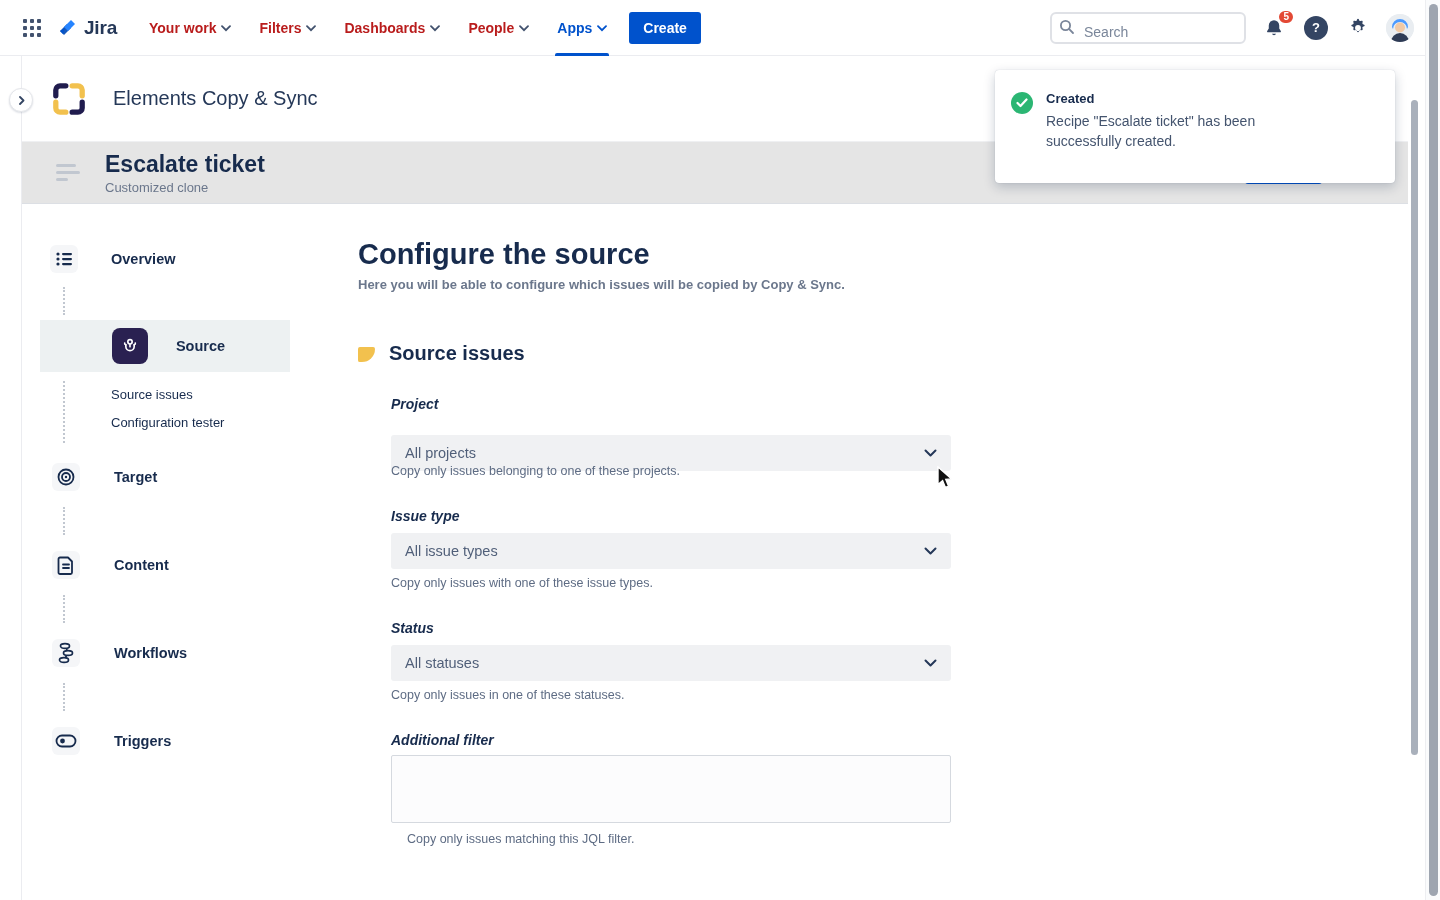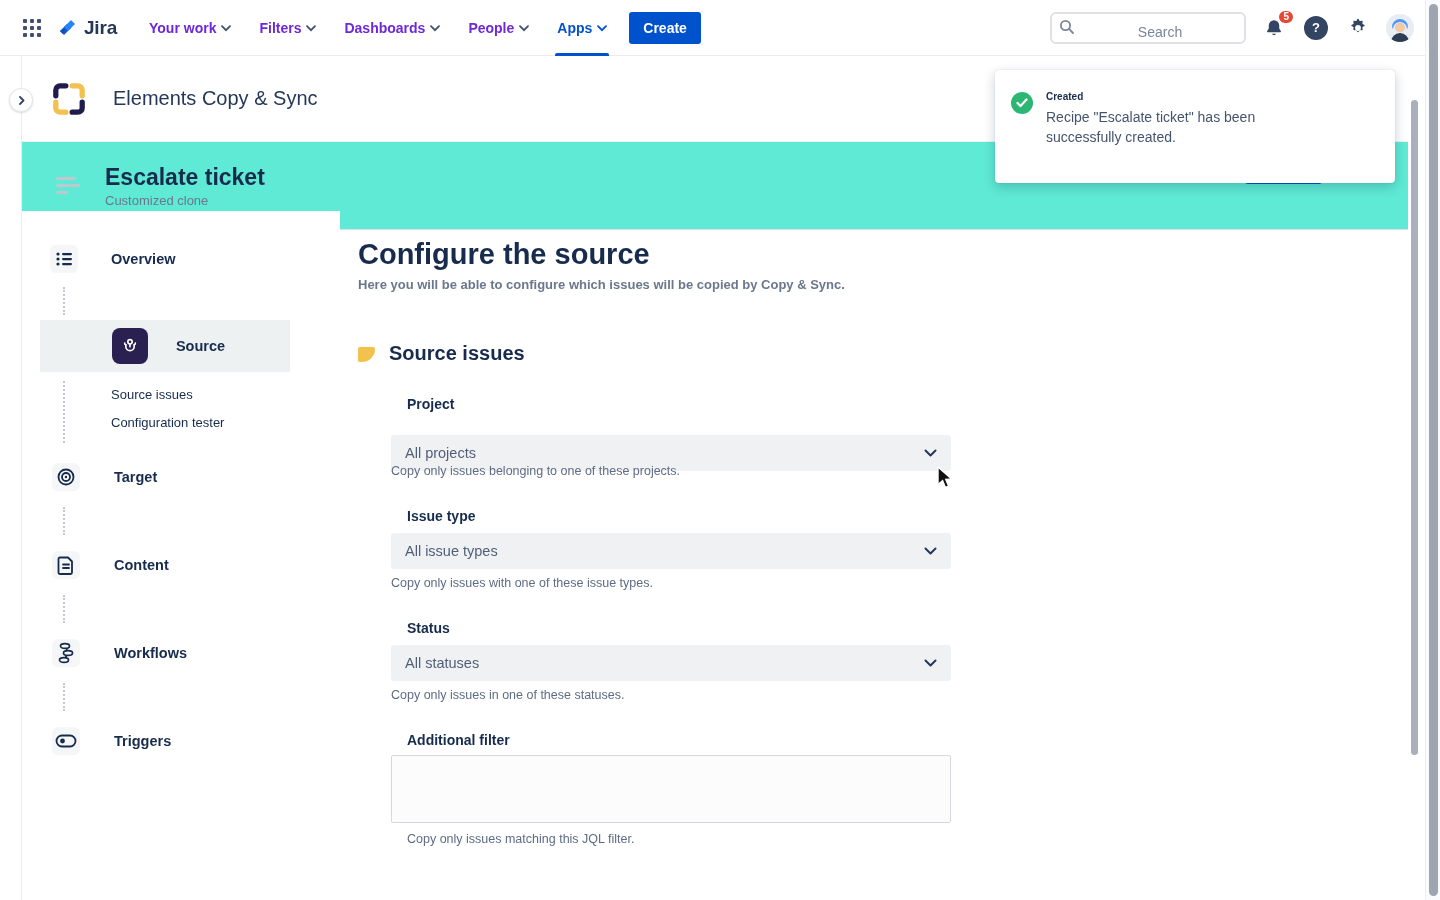--- a/index.html
+++ b/index.html
@@ -8,31 +8,31 @@
   .screen { position:relative; width:1440px; height:900px; overflow:hidden; background:#fff; }
 
   
   .topnav { position:absolute; left:0; top:0; width:1440px; height:56px; background:#fff;
             border-bottom:1px solid #EBECF0; display:flex; align-items:center; z-index:20; }
   .appswitcher { width:32px; height:32px; margin-left:16px; display:flex; align-items:center; justify-content:center; border-radius:4px; cursor:pointer; }
   .jira-logo { display:flex; align-items:center; gap:6px; margin-left:8px; margin-right:18px; cursor:pointer; }
   .jira-logo .logo-text { font-size:19px; font-weight:600; color:#253858; letter-spacing:-0.2px; }
   .nav-items { display:flex; align-items:center; height:56px; }
   .nav-item { position:relative; height:56px; display:flex; align-items:center; gap:5px; padding:0 14px;
-              font-size:14px; font-weight:600; color:#6d28d9; cursor:pointer; white-space:nowrap; }
+              font-size:14px; font-weight:600; color:#b91c1c; cursor:pointer; white-space:nowrap; }
   .nav-item svg { margin-top:2px; }
   .nav-item.active { color:#0052CC; }
   .nav-item.active::after { content:""; position:absolute; left:12px; right:12px; bottom:0; height:3px;
                             background:#0052CC; border-radius:2px 2px 0 0; }
   .create-btn { height:32px; padding:0 14px; margin-left:8px; background:#0052CC; color:#fff; border:none;
                 border-radius:3px; font-size:14px; font-weight:600; font-family:inherit; cursor:pointer; }
   .nav-right { margin-left:auto; display:flex; align-items:center; gap:14px; padding-right:26px; }
   .search-box { position:relative; width:196px; height:32px; }
   .search-box input { width:100%; height:100%; border:2px solid #DFE1E6; border-radius:6px; padding:8px 8px 0 32px;
-                      font-size:14px; font-family:inherit; color:#172B4D; outline:none; background:#fff;text-align:center; }
+                      font-size:14px; font-family:inherit; color:#172B4D; outline:none; background:#fff; }
   .search-box input::placeholder { color:#7A869A; }
   .search-box .search-glyph { position:absolute; left:9px; top:7px; }
   .icon-btn { position:relative; width:28px; height:28px; display:flex; align-items:center; justify-content:center; cursor:pointer; }
   .badge { position:absolute; top:-5px; right:-7px; min-width:17px; height:16px; padding:0 4px; background:#E34935;
            color:#fff; font-size:10px; font-weight:700; border-radius:8px; display:flex; align-items:center;
            justify-content:center; border:2px solid #fff; }
   .help-circle { width:24px; height:24px; border-radius:50%; background:#344563; color:#fff; display:flex;
                  align-items:center; justify-content:center; }
   .help-circle::after { content:"?"; font-size:13px; font-weight:700; }
   .avatar { width:28px; height:28px; border-radius:50%; background:#E9EDF1; overflow:hidden; cursor:pointer; }
@@ -43,21 +43,21 @@
                 border:1px solid #E4E6EA; box-shadow:0 1px 2px rgba(9,30,66,0.15); display:flex; align-items:center;
                 justify-content:center; cursor:pointer; z-index:3; }
 
   
   .app-header { position:absolute; left:22px; top:56px; right:0; height:85px; background:#fff; display:flex;
                 align-items:center; }
   .app-logo { width:38px; height:38px; margin-left:28px; }
   .app-title { margin-left:25px; font-size:20px; font-weight:500; color:#253858; }
 
   
-  .recipe-band { position:absolute; left:22px; top:141px; right:32px; height:89px; background:#5eead4;
+  .recipe-band { position:absolute; left:22px; top:141px; right:32px; height:63px; background:#e5e5e5;
                  border-top:1px solid #EFF0F2; border-bottom:1px solid #DCDFE4; display:flex; align-items:center; }
   .drag-handle { margin-left:34px; display:flex; flex-direction:column; gap:4px; cursor:grab; }
   .drag-handle i { display:block; height:3px; border-radius:2px; background:#C1C7D0; }
   .drag-handle i:nth-child(1){ width:20px; }
   .drag-handle i:nth-child(2){ width:24px; }
   .drag-handle i:nth-child(3){ width:12px; }
   .recipe-meta { margin-left:25px; }
   .recipe-name { font-size:23px; font-weight:700; color:#172B4D; line-height:26px; }
   .recipe-sub { font-size:13px; color:#6B778C; margin-top:3px; }
   .band-primary-btn { position:absolute; left:1245px; top:176px; width:77px; height:8px; background:#0052CC;
@@ -80,36 +80,36 @@
   .row-workflows { left:52px; top:428px; gap:34px; }
   .row-triggers { left:52px; top:516px; gap:34px; }
 
   
   .main-col { position:absolute; left:358px; top:236px; width:620px; z-index:1; }
   .page-title { position:absolute; left:0; top:2px; font-size:29px; font-weight:700; color:#172B4D; white-space:nowrap; }
   .page-subtitle { position:absolute; left:0; top:41px; font-size:13px; font-weight:700; color:#6B778C; white-space:nowrap; }
   .section-head { position:absolute; left:0; top:106px; display:flex; align-items:center; gap:14px; }
   .section-glyph { width:17px; height:15px; background:#F2C14E; border-radius:2px 2px 14px 2px; margin-top:2px; }
   .section-title { font-size:20px; font-weight:600; color:#172B4D; }
-  .field-label { position:absolute; left:49px; font-size:14px; font-weight:700; color:#172B4D; }
+  .field-label { position:absolute; left:33px; font-size:14px; font-weight:700; color:#172B4D;font-style:italic; }
   .select { position:absolute; left:33px; width:560px; height:36px; background:#F0F1F3; border-radius:3px;
             display:flex; align-items:center; justify-content:space-between; padding:0 14px; cursor:pointer; }
   .select .value { font-size:14.5px; color:#505F79; }
   .help-text { position:absolute; left:33px; font-size:12.5px; color:#5E6C84; }
   .jql-box { position:absolute; left:33px; top:519px; width:560px; height:68px; background:#FCFCFD;
              border:1px solid #D5D9DF; border-radius:2px; resize:none; font-family:inherit; font-size:14px;
              padding:8px 10px; color:#172B4D; outline:none; }
 
   
   .toast { position:absolute; left:995px; top:70px; width:400px; min-height:113px; background:#fff; border-radius:4px;
            box-shadow:0 4px 12px rgba(9,30,66,0.22), 0 0 1px rgba(9,30,66,0.25); z-index:30; padding:21px 24px 20px 16px;
            display:flex; gap:13px; }
   .toast-check { width:22px; height:22px; border-radius:50%; background:#2BB673; flex:0 0 22px; display:flex;
                  align-items:center; justify-content:center; margin-top:1px; }
-  .toast-title { font-size:10px; font-weight:700; color:#172B4D; margin-bottom:5px; }
+  .toast-title { font-size:13px; font-weight:700; color:#172B4D; margin-bottom:5px; }
   .toast-msg { font-size:14px; color:#44546E; line-height:20px; width:230px; }
 
   
   .inner-scroll-thumb { position:absolute; left:1411px; top:100px; width:7px; height:655px; background:#A9B0BB;
                         border-radius:4px; z-index:6; cursor:pointer; }
   .outer-scroll-track { position:absolute; right:0; top:0; width:15px; height:900px; background:#FAFBFC;
                         border-left:1px solid #EDEEF1; z-index:25; }
   .outer-scroll-thumb { position:absolute; left:3px; top:4px; width:9px; height:892px; background:#9EA5B0;
                         border-radius:5px; cursor:pointer; }
 

